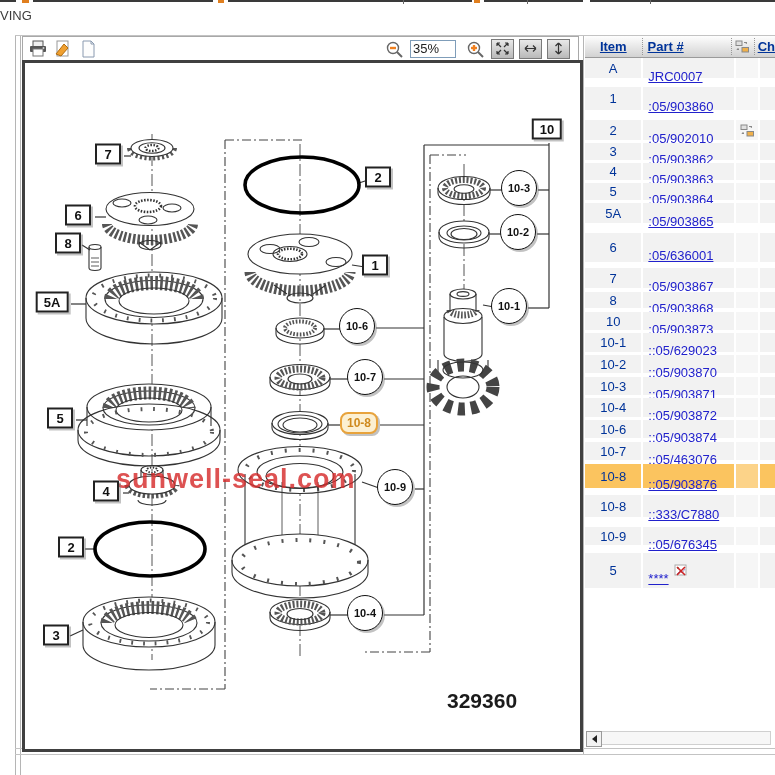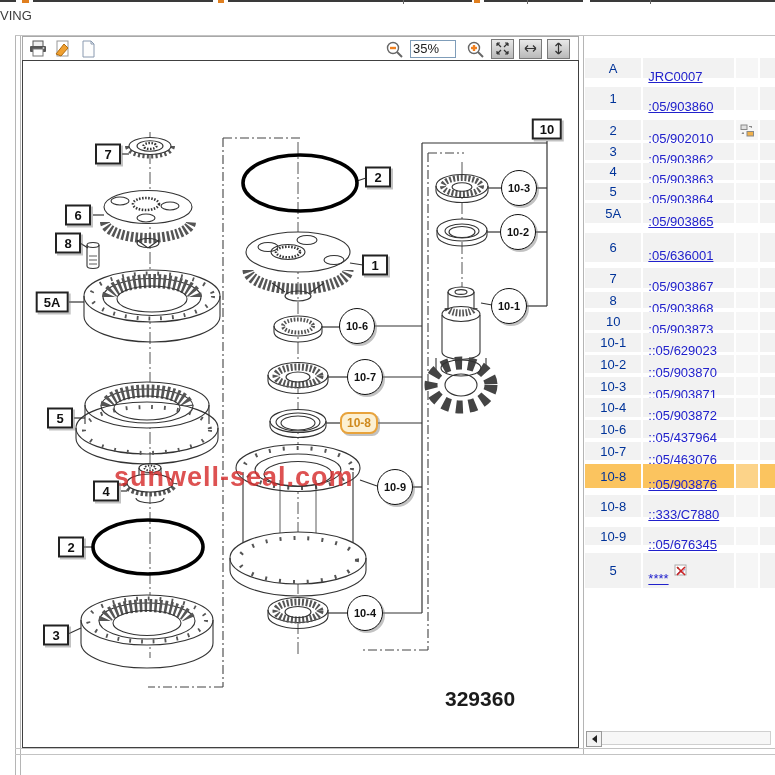--- a/index.html
+++ b/index.html
@@ -16,21 +16,21 @@
   #toolbar{position:absolute;left:22px;top:36px;width:555px;height:23px;border:1px solid #a8a8a8;
            background:#fff;display:flex;align-items:center;}
   .tbicon{width:20px;height:18px;margin-left:5px;cursor:pointer;}
   #zoom-cluster{position:absolute;right:8px;top:0;height:23px;display:flex;align-items:center;gap:5px;}
   #zoom-input{width:40px;height:16px;border:1px solid #7f9db9;font:13px "Liberation Sans",sans-serif;
               padding:0 2px;color:#222;}
   .fitbtn{width:21px;height:18px;border:1px solid #7a7a7a;background:linear-gradient(#e9e9e9,#b9b9b9);
           display:flex;align-items:center;justify-content:center;cursor:pointer;}
 
   
-  #drawing{position:absolute;left:22px;top:60px;width:555px;height:686px;border:1px solid #404040;background:#fff;}
+  #drawing{position:absolute;left:22px;top:60px;width:555px;height:686px;border:3px solid #404040;background:#fff;}
   #drawing svg{position:absolute;left:0;top:0;}
   #watermark{position:absolute;left:91px;top:401px;font-size:27px;font-weight:bold;
              color:rgba(214,44,44,.82);letter-spacing:1px;}
   #drawing-number{position:absolute;left:422px;top:626px;font-size:21px;font-weight:bold;color:#1b1b1b;}
   .callout{position:absolute;transform:translate(-50%,-50%);background:#fff;color:#111;
            font-weight:bold;text-align:center;cursor:pointer;box-shadow:2px 2px 0 rgba(120,120,120,.45);}
   .callout.square{border:2px solid #222;font-size:13px;padding:1px 6px;min-width:10px;}
   .callout.circle{border:1.5px solid #111;border-radius:50%;width:34px;height:34px;line-height:34px;
                   font-size:11px;padding:0;}
   .callout.highlight{border:2.5px solid #e8a33c;border-radius:8px;background:#fcf0d2;color:#cf8a1e;
@@ -305,20 +305,36 @@
         <path d="M436 358 V370 M486 358 V370"></path>
         <ellipse cx="461" cy="385" rx="30" ry="22" stroke="#444" stroke-width="13" stroke-dasharray="7 6"></ellipse>
         <ellipse cx="461" cy="385" rx="16" ry="11" fill="#fff"></ellipse>
         <ellipse cx="461" cy="368" rx="20" ry="8"></ellipse>
       </g>
     </svg>
     <div id="watermark">sunwell-seal.com</div>
     <div id="drawing-number">329360</div>
   </div>
 
+  <div id="table-header">
+    <div class="hcell" style="width:57px;justify-content:center">Item</div>
+    <div class="hsep"></div>
+    <div class="hcell" style="width:84px;padding-left:5px">Part #</div>
+    <div class="hsep"></div>
+    <div class="hcell" style="width:22px;justify-content:center">
+      <svg width="15" height="13" viewBox="0 0 15 13">
+        <rect x="1" y="1" width="6" height="4.5" fill="#e0e0e0" stroke="#888"></rect>
+        <path d="M9 2.5 h3 M10.5 2.5 l1.2 1.5" stroke="#888" fill="none"></path>
+        <rect x="7" y="7.5" width="6.5" height="4.5" fill="#f0b04a" stroke="#888"></rect>
+        <path d="M2 9.5 l1.5 -1.5 M2 9.5 h2" stroke="#888" fill="none"></path>
+      </svg>
+    </div>
+    <div class="hsep"></div>
+    <div class="hcell" style="padding-left:3px">Ch</div>
+  </div>
   <div id="rows">
       <div class="trow" style="margin-top: 1px; height: 20px;">
         <div class="cell c-item">A</div>
         <div class="cell c-part">
           <span class="plink">JRC0007</span>
         </div>
         <div class="cell c-icon"></div>
         <div class="cell c-ch"></div>
       </div>
       <div class="trow" style="margin-top: 9px; height: 23px;">
@@ -436,21 +452,21 @@
         <div class="cell c-item">10-4</div>
         <div class="cell c-part">
           <span class="plink">::05/903872</span>
         </div>
         <div class="cell c-icon"></div>
         <div class="cell c-ch"></div>
       </div>
       <div class="trow" style="margin-top: 3px; height: 18px;">
         <div class="cell c-item">10-6</div>
         <div class="cell c-part">
-          <span class="plink">::05/437964</span>
+          <span class="plink">::05/903874</span>
         </div>
         <div class="cell c-icon"></div>
         <div class="cell c-ch"></div>
       </div>
       <div class="trow" style="margin-top: 4px; height: 18px;">
         <div class="cell c-item">10-7</div>
         <div class="cell c-part">
           <span class="plink">::05/463076</span>
         </div>
         <div class="cell c-icon"></div>

